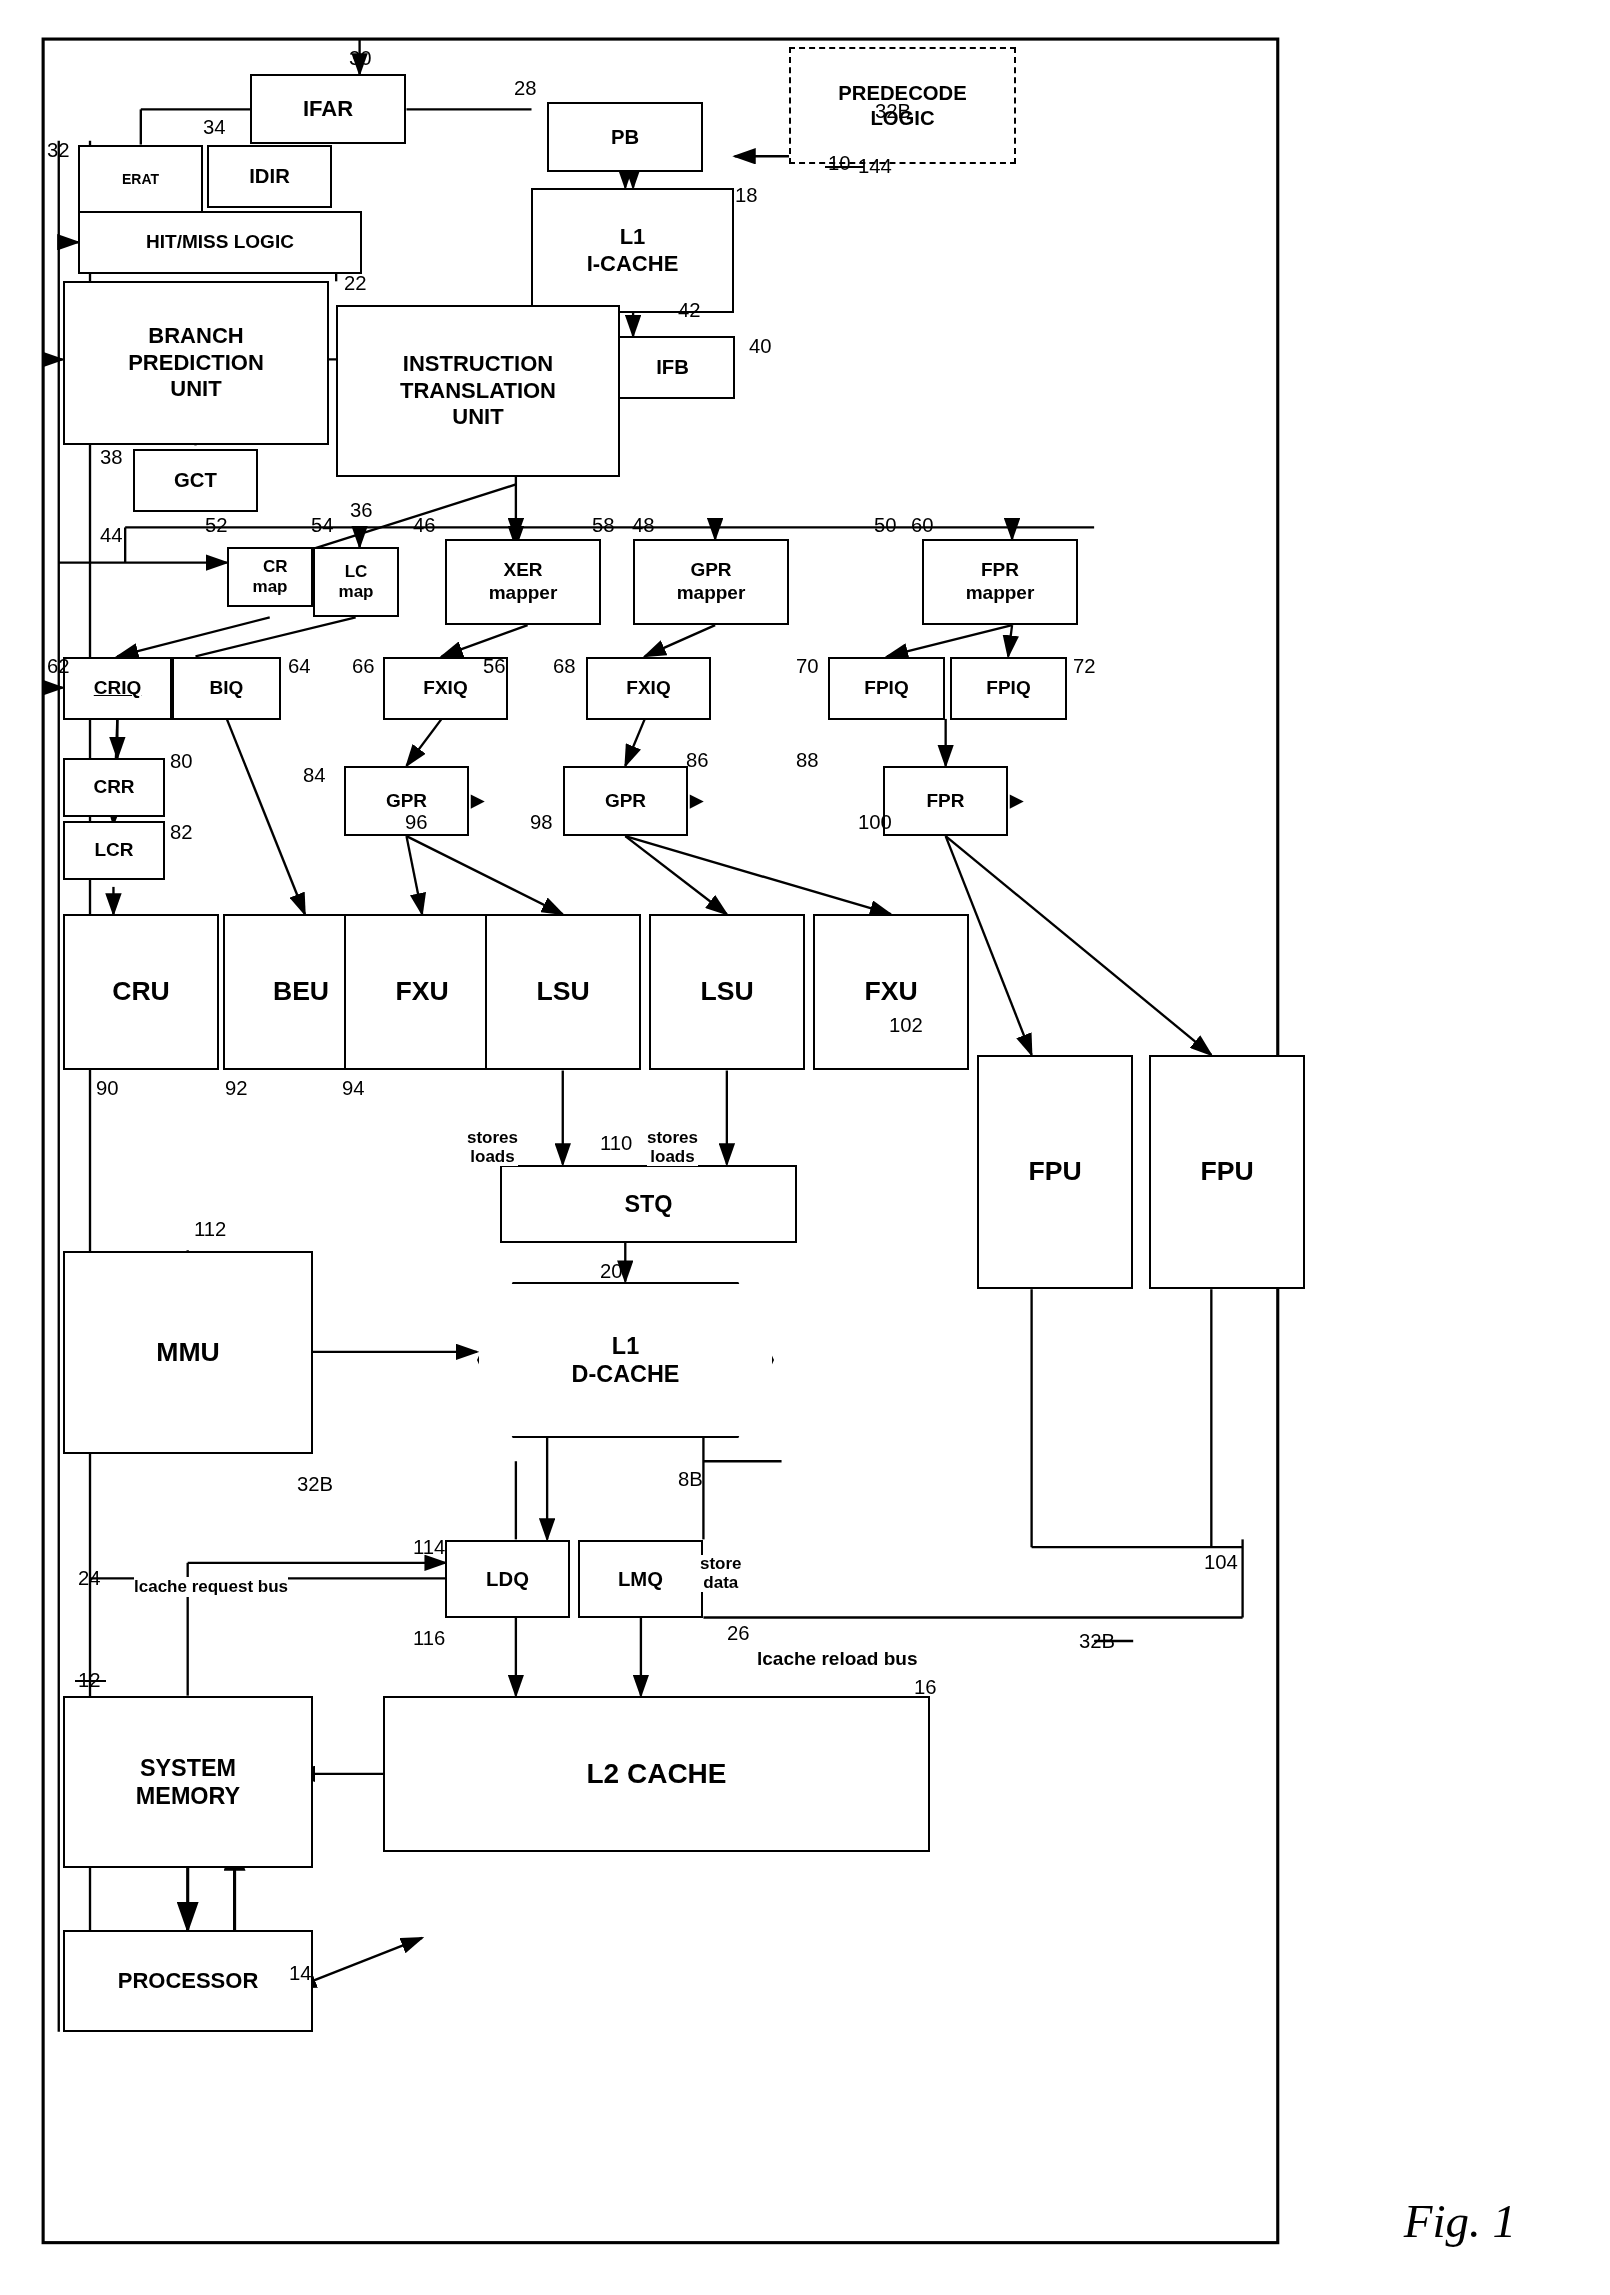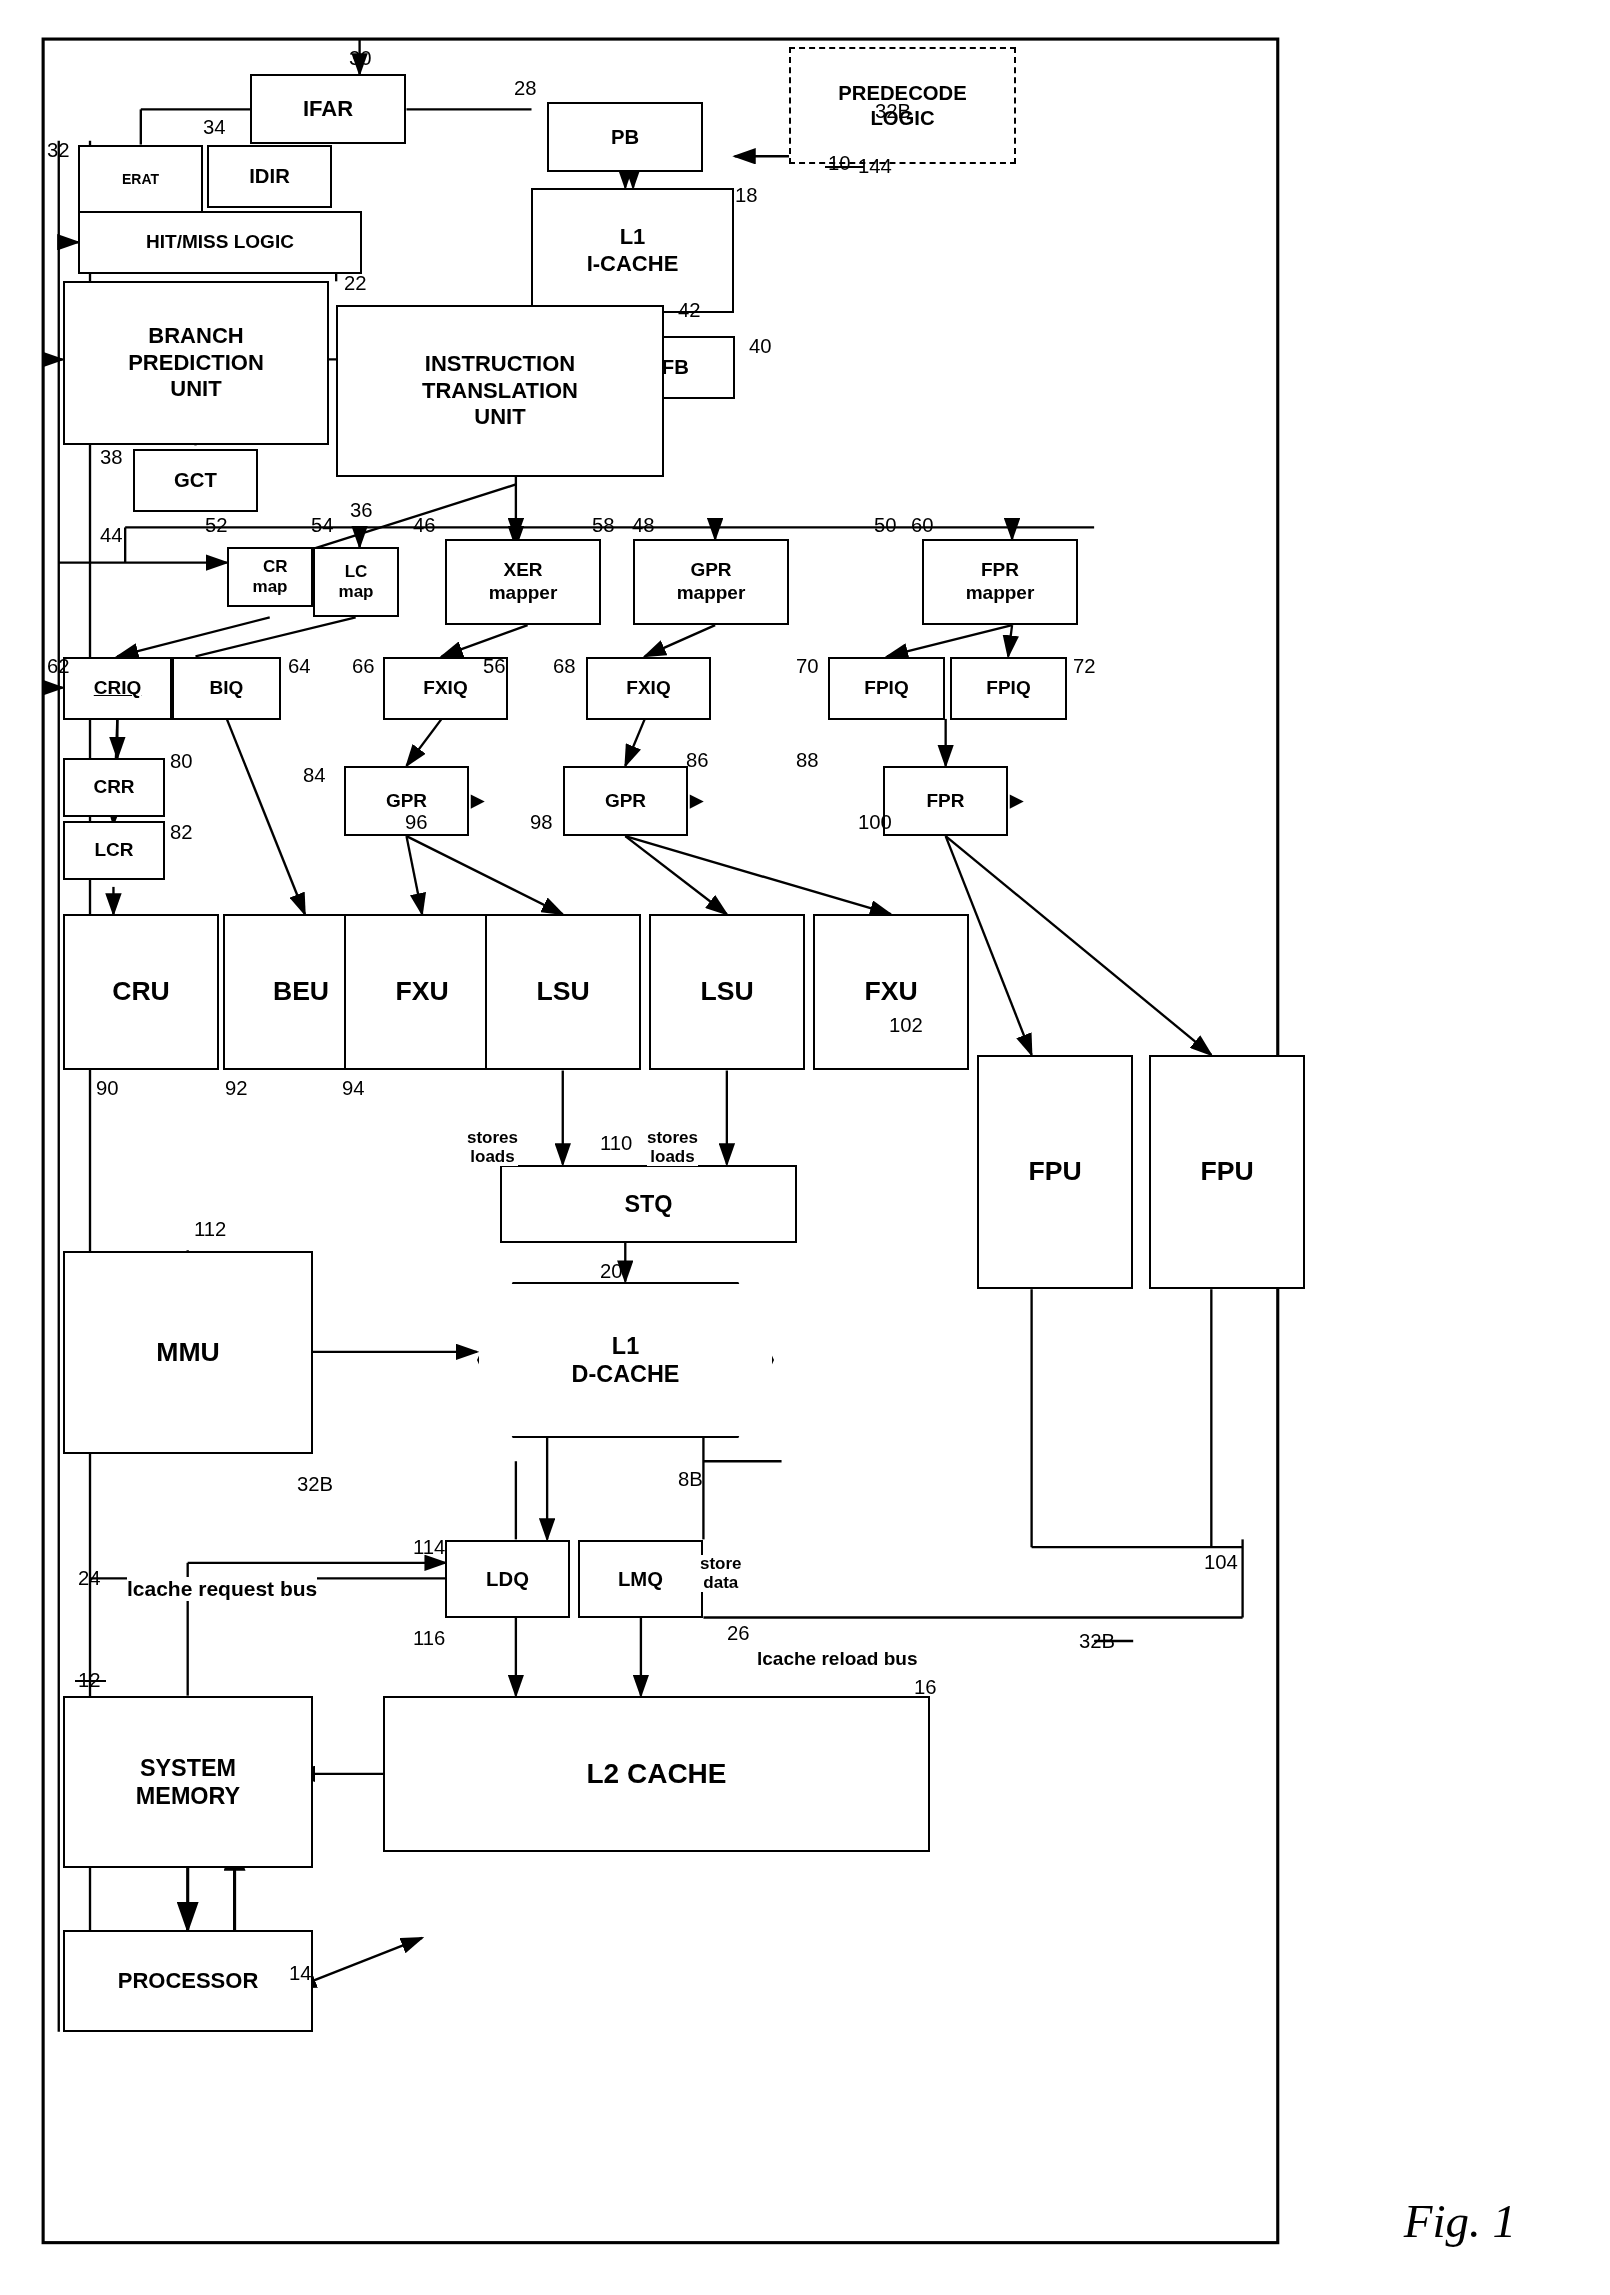--- a/index.html
+++ b/index.html
@@ -227,21 +227,21 @@
   </div>
 
   <div class="box" style="left:531px; top:188px; width:203px; height:125px; font-size:22px;">
     <span>L1<br>I-CACHE</span>
   </div>
 
   <div class="box" style="left:610px; top:336px; width:125px; height:63px; font-size:20.3px;">
     <span>IFB</span>
   </div>
 
-  <div class="box" style="left:336px; top:305px; width:328px; height:172px; font-size:22px;">
+  <div class="box" style="left:336px; top:305px; width:284px; height:172px; font-size:22px;">
     <span>INSTRUCTION<br>TRANSLATION<br>UNIT</span>
   </div>
 
   <div class="box box-dashed" style="left:789px; top:47px; width:227px; height:117px; font-size:20.3px;">
     <span>PREDECODE<br>LOGIC</span>
   </div>
 
   <div class="box" style="left:227px; top:547px; width:86px; height:60px; font-size:17px;text-align:right;">
     <span>CR<br>map</span>
   </div>
@@ -430,21 +430,21 @@
 
   <div class="label" style="left:467px; top:1129px; font-size:17px; line-height:1.1; text-align:center;">
     stores<br>loads
   </div>
   <div class="label" style="left:647px; top:1129px; font-size:17px; line-height:1.1; text-align:center;">
     stores<br>loads
   </div>
   <div class="label" style="left:700px; top:1555px; font-size:17px; line-height:1.1; text-align:center;">
     store<br>data
   </div>
-  <div class="label" style="left:127px; top:1577px; font-size:21px;">
+  <div class="label" style="left:134px; top:1577px; font-size:17px;">
     lcache request bus
   </div>
   <div class="label" style="left:757px; top:1648px; font-size:19px;">
     lcache reload bus
   </div>
 
   <div class="fig-label" style="right:94px; bottom:47px; font-size:47px; font-style:italic; font-family: 'Times New Roman', serif; margin-top: 9px;">
     Fig. 1
   </div>
 

